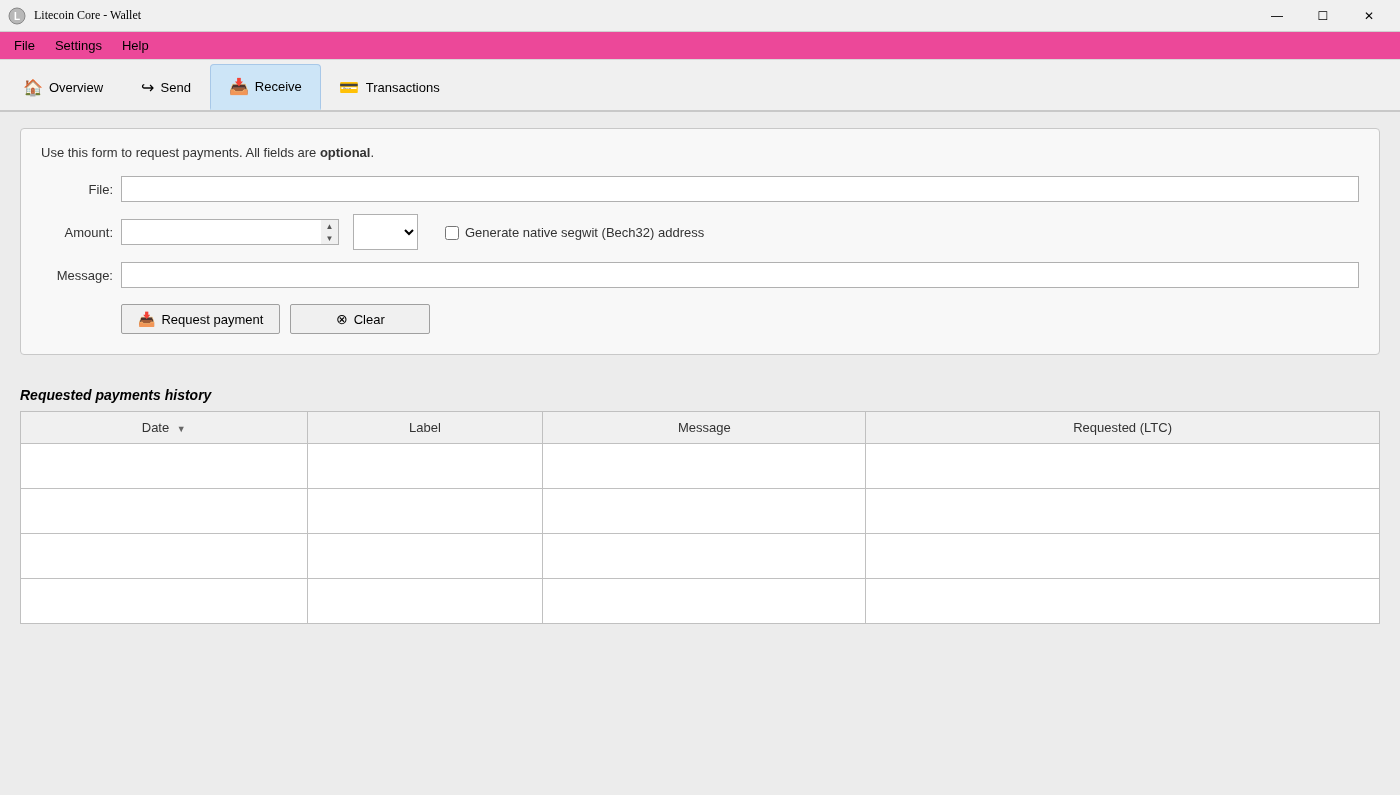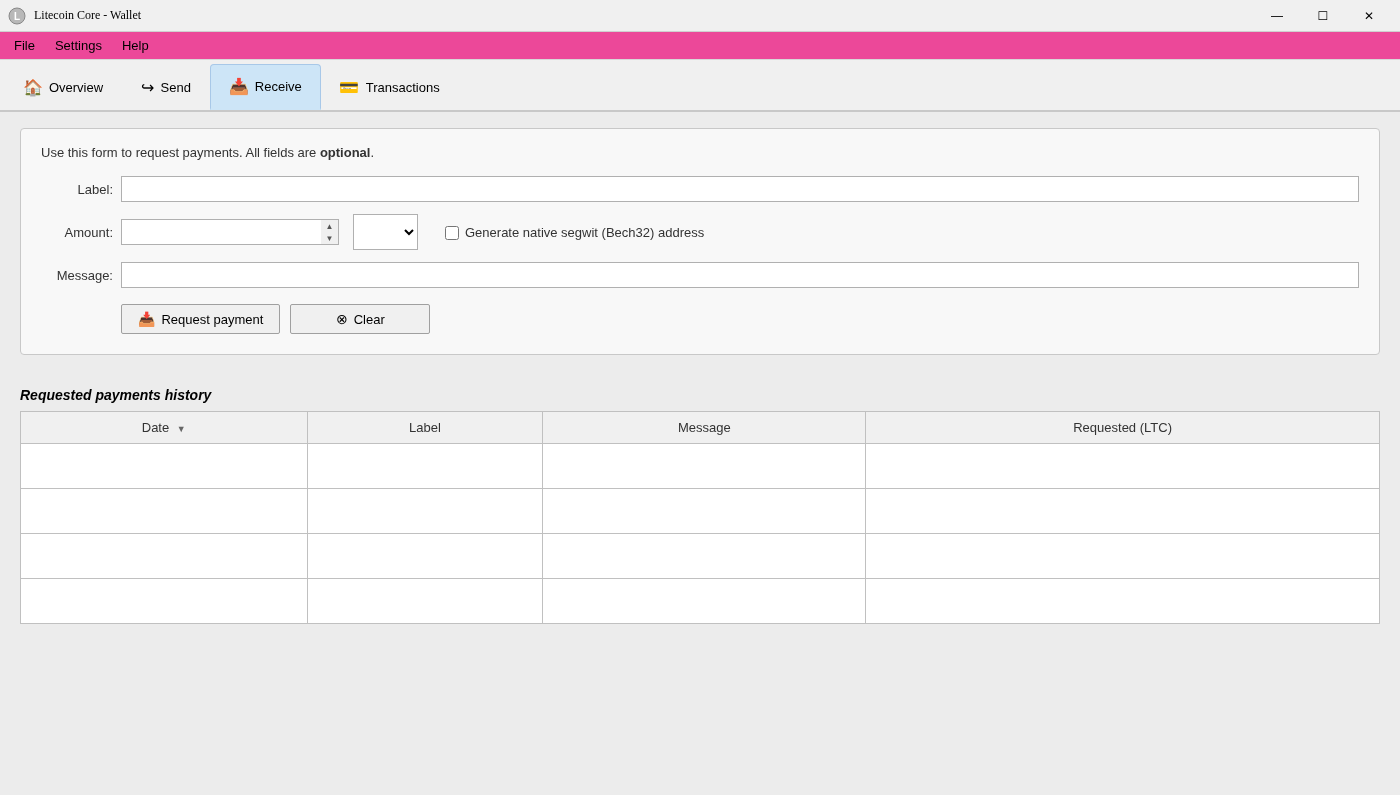--- a/index.html
+++ b/index.html
@@ -322,21 +322,21 @@
 </div>
 
 <div class="main-content">
 
   <div class="form-panel">
     <div class="form-description">
       <span>Use this form to request payments. All fields are </span><strong>optional</strong><span>.</span>
     </div>
 
     <div class="form-row">
-      <span class="form-label">Label:</span>
+      <span class="form-label">File:</span>
       <input class="form-input" type="text" style="">
     </div>
 
     <div class="form-row">
       <span class="form-label">Amount:</span>
       <div class="amount-input-wrap">
         <input class="amount-input" type="text" style="">
         <div class="spinner-wrap">
           <button class="spinner-btn">▲</button>
           <button class="spinner-btn">▼</button>

